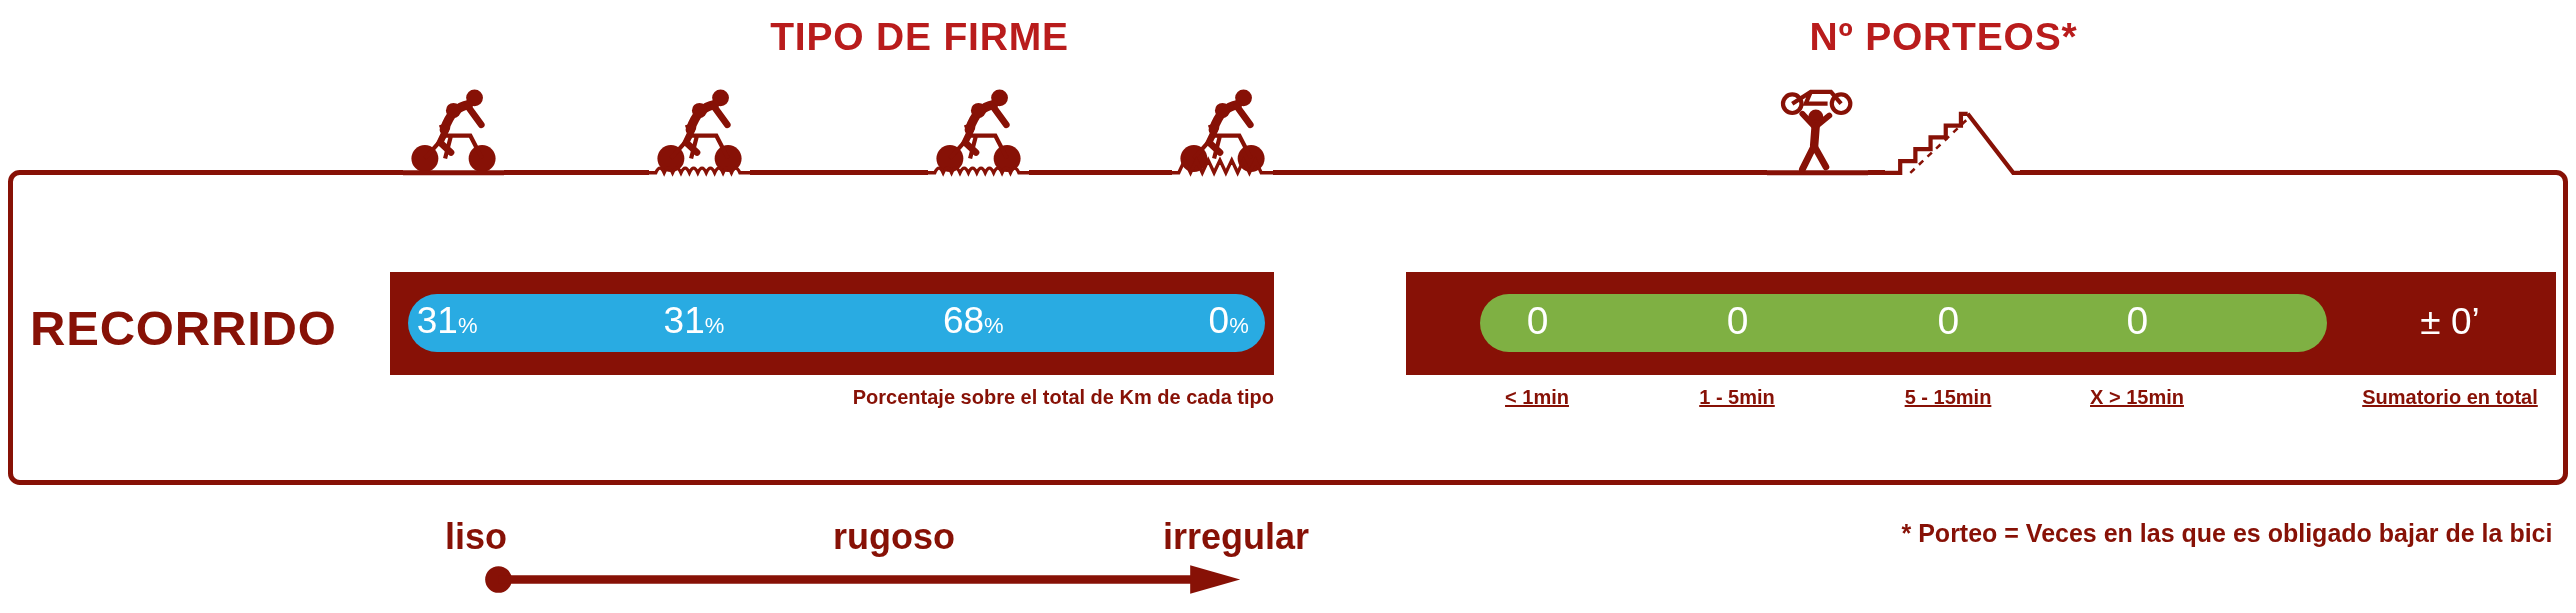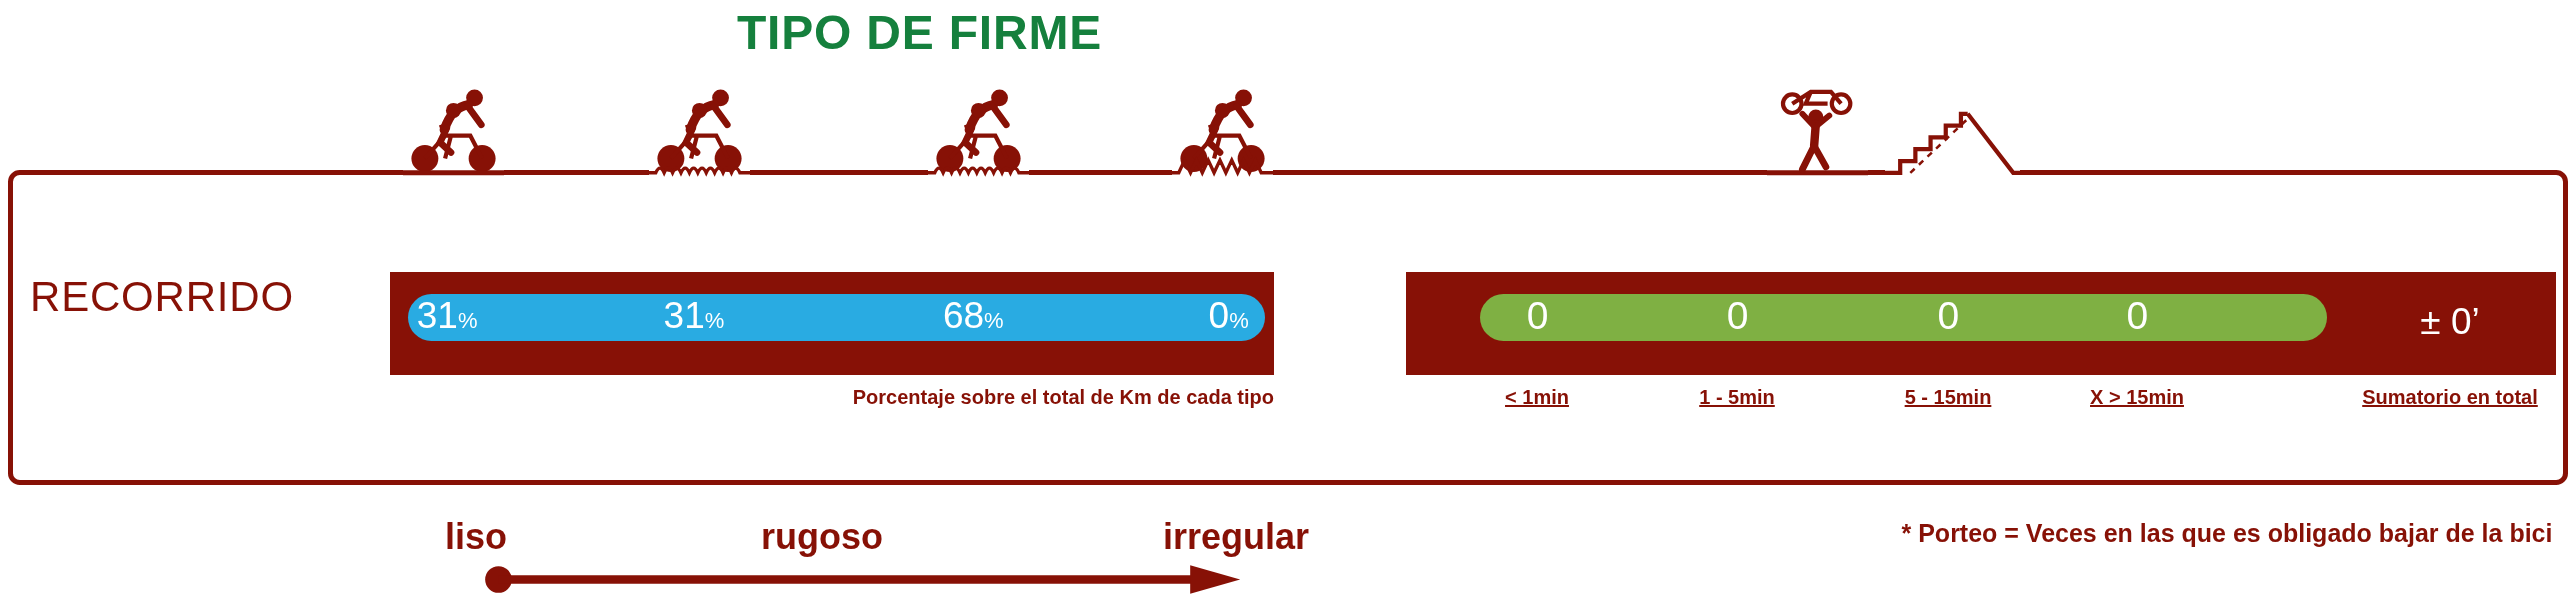--- a/index.html
+++ b/index.html
@@ -2,36 +2,36 @@
 <html style="font-size:13.5px"><head>
 <meta charset="utf-8">
 <style>
   * { margin:0; padding:0; box-sizing:border-box; }
   html,body { background:#ffffff; }
   .stage {
     position:relative; width:2576px; height:613px; background:#fff;
     font-family:"Liberation Sans", sans-serif; color:#871106; overflow:hidden;
   }
   .hdr {
-    position:absolute; top:5px; width:759px; text-align:center;
-    font-size:48px; font-weight:bold; letter-spacing:0.8px; color:#15803d;
+    position:absolute; top:15px; width:759px; text-align:center;
+    font-size:39px; font-weight:bold; letter-spacing:0.8px; color:#b91c1c;
   }
   .mainbox {
     position:absolute; left:8.4px; top:170px; width:2560px; height:315px;
     border:5px solid #871106; border-radius:11.8px; z-index:1; background:transparent;
   }
   .icon { position:absolute; background:#fff; color:#871106; z-index:2; line-height:0; }
   .row-label {
-    position:absolute; left:30px; top:273px; font-size:42px; font-weight:normal;
+    position:absolute; left:30px; top:300px; font-size:49px; font-weight:bold;
     letter-spacing:0.8px; z-index:3;
   }
   .bar { position:absolute; top:272px; height:103px; background:#871106; z-index:3; }
   .bar-firme { left:390px; width:884px; }
   .bar-porteos { left:1406px; width:1150px; }
-  .pill { position:absolute; top:22px; height:47px; border-radius:29.5px; }
+  .pill { position:absolute; top:22px; height:58px; border-radius:29.5px; }
   .pill-blue  { left:17.7px; width:857px; background:#29ABE2; }
   .pill-green { left:74px; width:847px; background:#7FB043; }
   .val {
     position:absolute; top:50%; transform:translate(-50%,-54%);
     color:#fff; font-size:37px; font-weight:400; white-space:nowrap;
   }
   .val small { font-size:22px; font-weight:400; }
   .zero {
     position:absolute; top:50%; transform:translate(-50%,-54%);
     color:#fff; font-size:39px; font-weight:400;
@@ -70,20 +70,21 @@
     <path d="M49 53 C56 32 66 25 78 23" fill="none" stroke="currentColor" stroke-width="11" stroke-linecap="round"></path>
     <path d="M77 25 L93 47" fill="none" stroke="currentColor" stroke-width="8" stroke-linecap="round"></path>
     <path d="M52 51 L44 68 L57 80" fill="none" stroke="currentColor" stroke-width="8" stroke-linecap="round"></path>
     <circle cx="60" cy="30" r="9" fill="currentColor"></circle>
   </symbol>
 </svg>
 
 <div class="stage">
 
   <div class="hdr" style="left:540px">TIPO DE FIRME</div>
+  <div class="hdr" style="left:1564px">Nº PORTEOS*</div>
 
   <div class="mainbox"></div>
 
   <span class="icon" style="left:403px; top:85px">
     <svg width="101" height="93" viewBox="0 0 120 110">
       <use href="#sym-cyclist"></use>
       <path d="M0 104 H120" fill="none" stroke="currentColor" stroke-width="6"></path>
     </svg>
   </span>
   <span class="icon" style="left:649px; top:85px">
@@ -146,21 +147,21 @@
     </div>
     <span class="total">± 0’</span>
   </div>
   <span class="axis-label" style="left:1537px">&lt; 1min</span>
   <span class="axis-label" style="left:1737px">1 - 5min</span>
   <span class="axis-label" style="left:1948px">5 - 15min</span>
   <span class="axis-label" style="left:2137px">X &gt; 15min</span>
   <span class="axis-label" style="left:2450px">Sumatorio en total</span>
 
   <span class="scale-label" style="left:476px">liso</span>
-  <span class="scale-label" style="left:822px">rugoso</span>
+  <span class="scale-label" style="left:894px">rugoso</span>
   <span class="scale-label" style="left:1236px">irregular</span>
 
   <span class="arrow-wrap">
     <svg width="769" height="35" viewBox="0 0 912 42">
       <circle cx="18" cy="21" r="16" fill="#871106"></circle>
       <line x1="18" y1="21" x2="852" y2="21" stroke="#871106" stroke-width="10"></line>
       <polygon points="848,4 848,38 908,21" fill="#871106"></polygon>
     </svg>
   </span>
 

